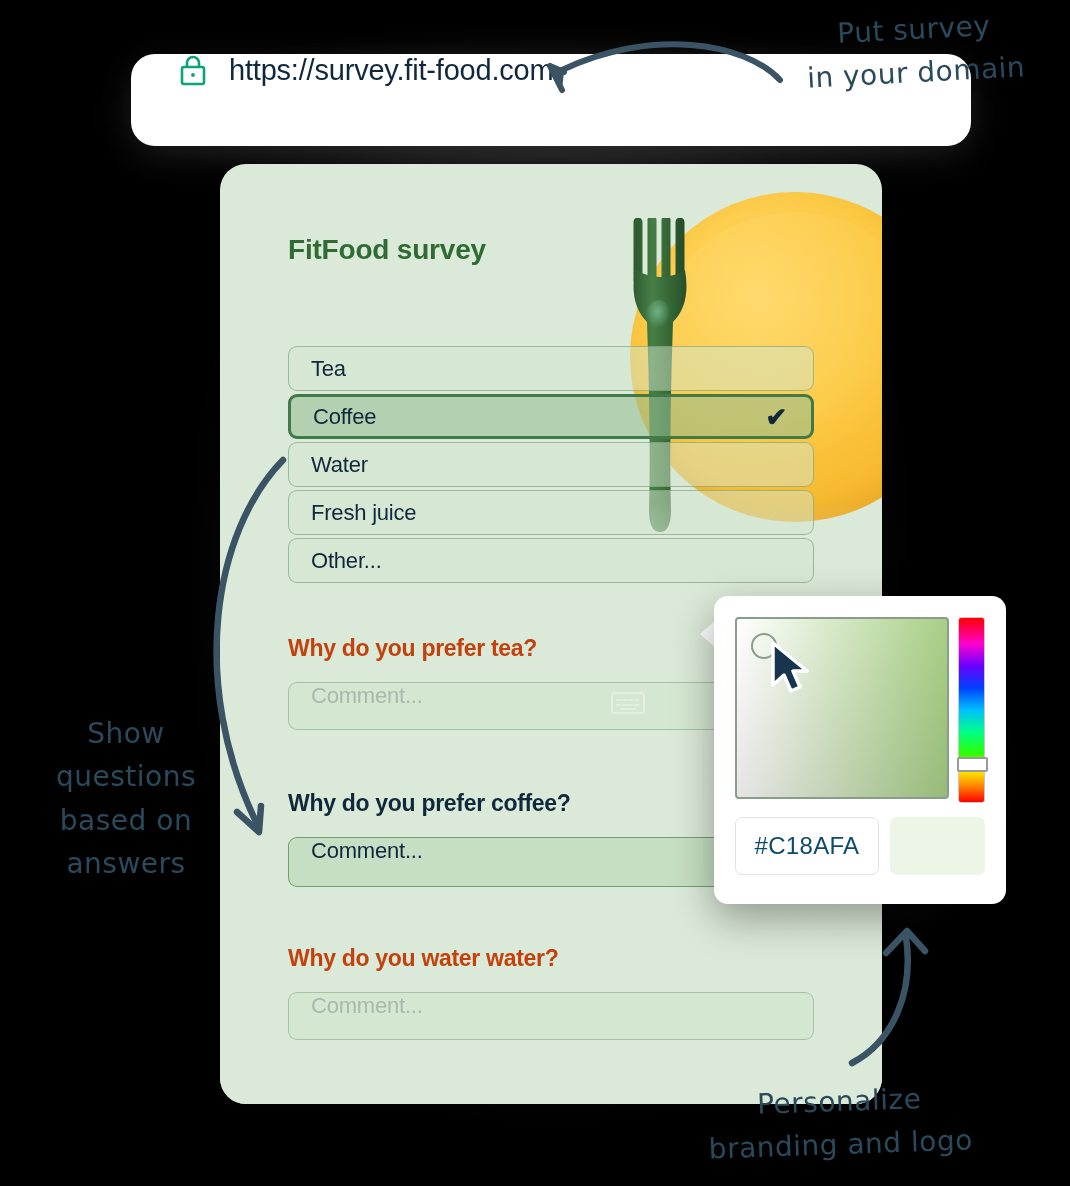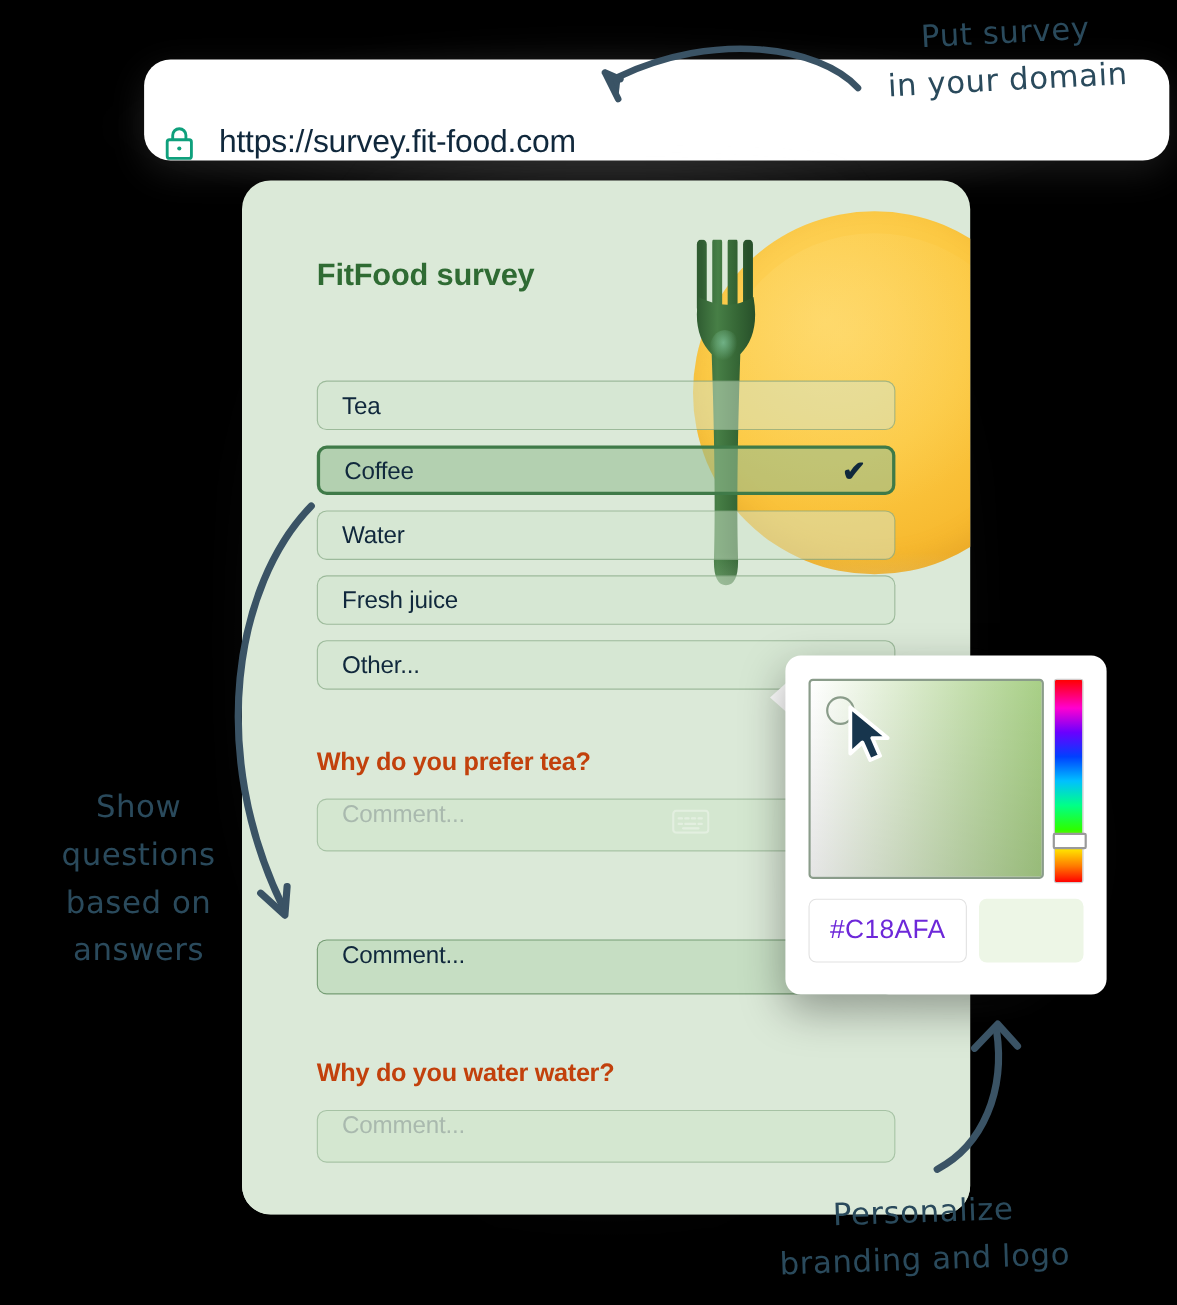--- a/index.html
+++ b/index.html
@@ -12,24 +12,24 @@
   #stage{ position:relative; width:1070px; height:1186px; background:#000; }
 
   
   .urlbar-shadow{
     position:absolute; left:92px; top:30px; width:918px; height:170px;
     border-radius:34px;
     background:radial-gradient(ellipse at 50% 50%, rgba(255,255,255,0.13) 0%, rgba(255,255,255,0.05) 45%, rgba(255,255,255,0) 72%);
     filter:blur(8px);
   }
   .urlbar{
-    position:absolute; left:131px; top:54px; width:932px; height:92px;
+    position:absolute; left:131px; top:54px; width:840px; height:92px;
     background:#ffffff; border-radius:24px;
     box-shadow:0 10px 34px rgba(255,255,255,0.10);
-    display:flex; align-items:flex-end; padding-left:18px;
+    display:flex; align-items:flex-start; padding-left:48px;
   }
   .lock-icon{ width:28px; height:32px; margin-right:22px; flex:none; }
   .url-text{
     font-size:29px; color:#10283c; letter-spacing:-0.2px;
     font-family:"Liberation Sans", sans-serif;
   }
 
   
   .card-glow{
     position:absolute; left:200px; top:146px; width:702px; height:970px;
@@ -66,21 +66,21 @@
   .brand-title{
     font-size:28px; font-weight:bold; color:#2f6b33; letter-spacing:-0.2px;
     margin-bottom:60px;
   }
   .question{
     font-size:23px; font-weight:bold; color:#10283c; letter-spacing:-0.3px;
   }
   .question.dim{ color:#c2410c; }
   .q-gap{ height:20px; }
 
-  .options{ display:flex; flex-direction:column; gap:14px; }
+  .options{ display:flex; flex-direction:column; gap:3px; }
   .option{
     position:relative; height:45px; border-radius:9px;
     border:1px solid rgba(110,150,110,0.55);
     background:rgba(210,230,206,0.50);
     display:flex; align-items:center; padding-left:22px;
     font-size:22px; color:#10283c; letter-spacing:-0.2px;
   }
   .option.selected{
     border:3px solid #3f7a48;
     background:rgba(150,190,146,0.58);
@@ -150,21 +150,21 @@
       #ffe000 84%, #ff7b00 92%, #ff0000 100%);
   }
   .hue-handle{
     position:absolute; left:-2px; top:139px; width:31px; height:15px;
     border:2px solid #9a9a9a; background:#ffffff; border-radius:2px;
   }
   .picker-bottom{ display:flex; gap:11px; margin-top:14px; }
   .hex-field{
     width:144px; height:58px; border:1px solid #e2e2e2; border-radius:7px;
     display:flex; align-items:center; justify-content:center;
-    font-size:24px; color:#6d28d9; letter-spacing:0.3px;
+    font-size:24px; color:#0c4a6e; letter-spacing:0.3px;
   }
   .swatch{
     width:95px; height:58px; border-radius:7px;
     background:#edf6e6;
   }
 
   
   .note{
     position:absolute; color:#2a4a5c;
     font-family:"DejaVu Sans", sans-serif;
@@ -263,20 +263,21 @@
         <span>Comment...</span>
         <span class="kbd-icon">
           <svg width="34" height="22" viewBox="0 0 34 22">
             <rect x="1" y="1" width="32" height="20" rx="3" fill="none" stroke="#ffffff" stroke-width="2"></rect>
             <path d="M6 8 h3 M12 8 h3 M18 8 h3 M24 8 h3 M6 13 h3 M12 13 h9 M24 13 h3 M10 17 h14" stroke="#ffffff" stroke-width="2" stroke-linecap="round"></path>
           </svg>
         </span>
       </div>
 
       <div style="height:60px"></div>
+      <div class="question">Why do you prefer coffee?</div>
       <div class="q-gap"></div>
       <div class="comment active">
         <span>Comment...</span>
       </div>
 
       <div style="height:58px"></div>
       <div class="question dim">Why do you water water?</div>
       <div class="q-gap"></div>
       <div class="comment">
         <span>Comment...</span>

